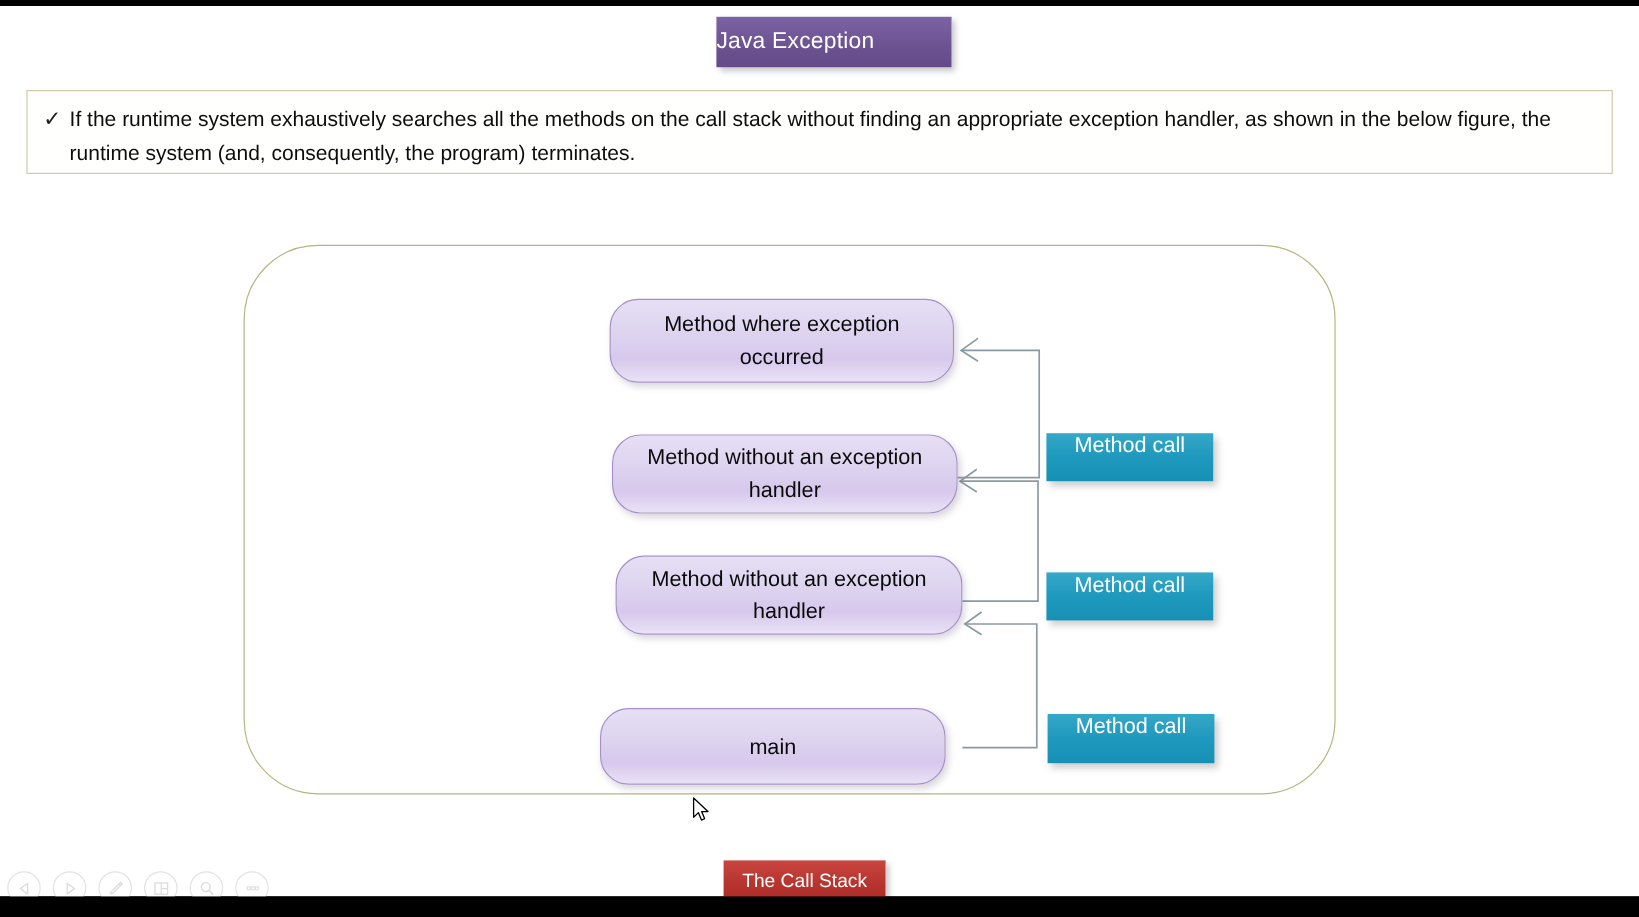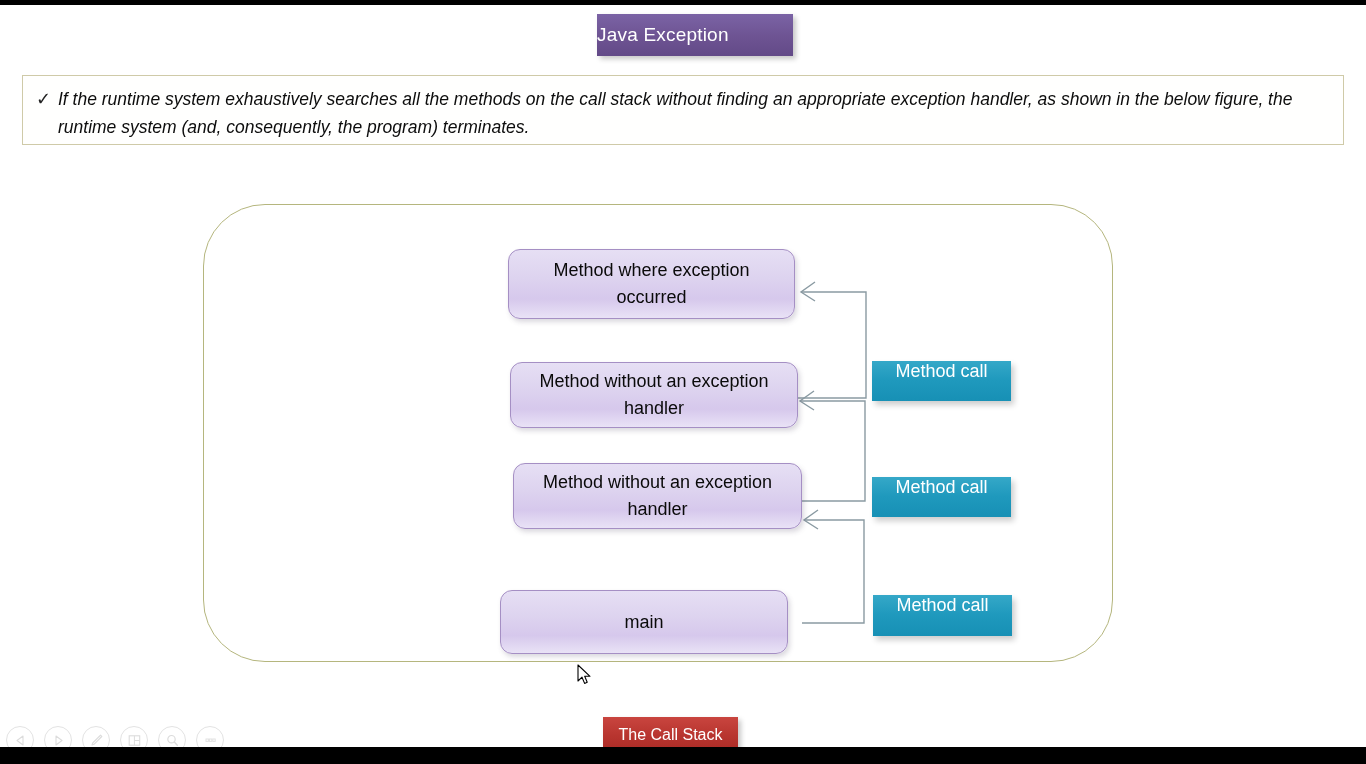--- a/index.html
+++ b/index.html
@@ -81,41 +81,40 @@
     color: #222;
     line-height: 28px;
     width: 22px;
     flex: 0 0 22px;
   }
   #bullet-text {
     font-size: 17.5px;
     line-height: 28px;
     color: #0d0d0d;
     flex: 1;
-    font-style: italic;
   }
 
   
   #diagram-frame {
     position: absolute;
     left: 203px;
     top: 199px;
     width: 910px;
     height: 458px;
     border: 1px solid #b5b67e;
     border-radius: 62px;
     box-sizing: border-box;
     background: transparent;
   }
 
   
   .stack-box {
     position: absolute;
     border: 1px solid #a58fc4;
-    border-radius: 12px;
+    border-radius: 24px;
     box-sizing: border-box;
     background: linear-gradient(180deg, #e6dff4 0%, #ddd3ef 42%, #d6c8ec 72%, #e9e2f6 100%);
     box-shadow: 2px 3px 5px rgba(90,80,110,0.22);
     display: flex;
     align-items: center;
     justify-content: center;
     text-align: center;
     color: #0a0a0a;
     font-size: 18px;
     line-height: 27px;

